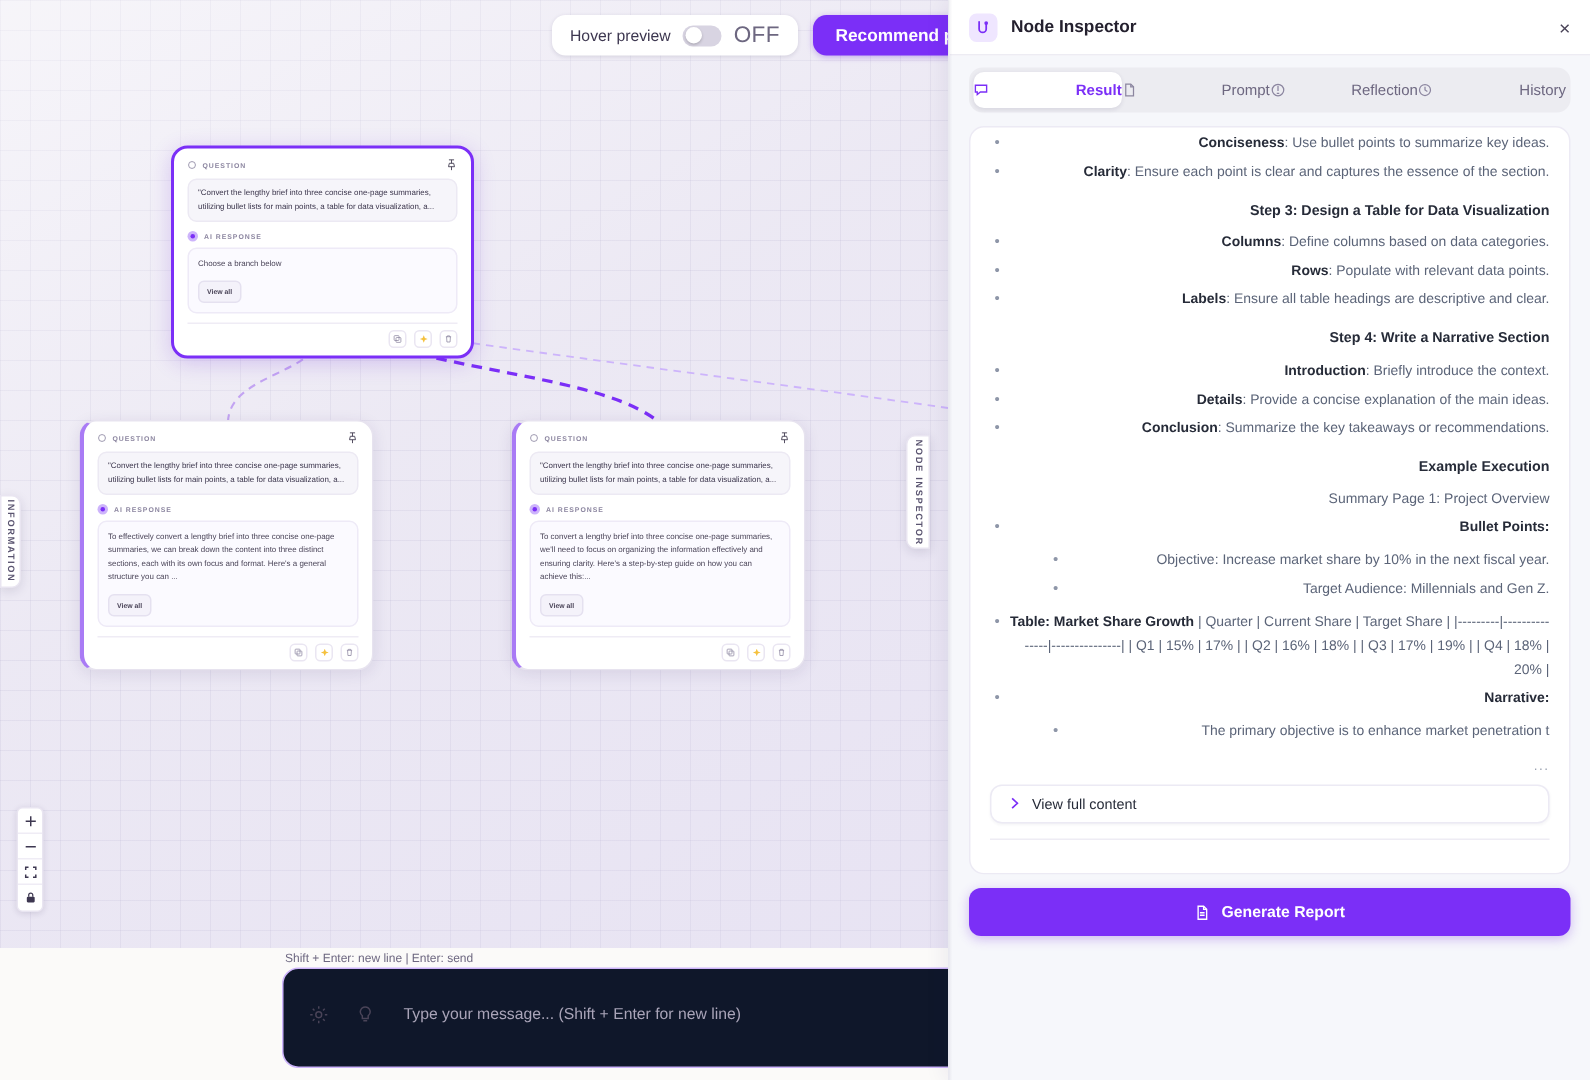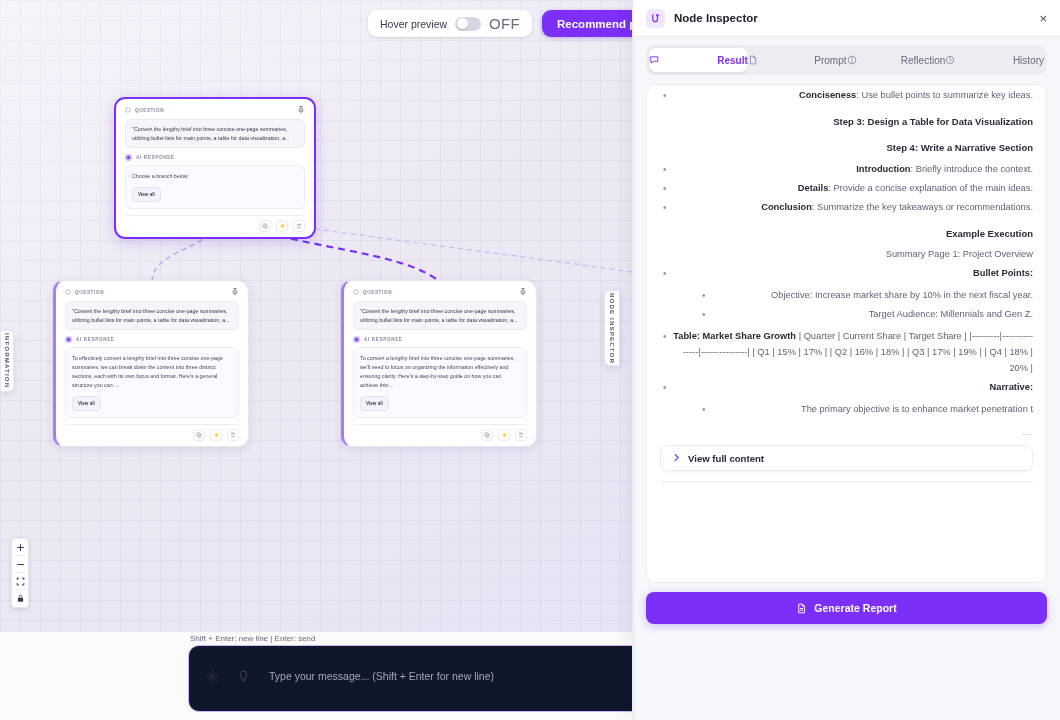--- a/index.html
+++ b/index.html
@@ -203,21 +203,21 @@
   .md ul.sub { padding-left:26px; margin:6px 0; }
   .md b { color:#262b38; }
   .ellip { color:#9aa1b1; font-size:9px; margin:7px 0 5px; letter-spacing:1px; }
 
   .viewfull {
     background:#fff; border:1px solid #eceaf4; border-radius:8px;
     height:26px; display:flex; align-items:center; gap:8px; padding:0 12px;
     box-shadow:0 1px 2px rgba(40,30,80,.05); cursor:pointer; margin-bottom:10px;
   }
   .viewfull .chev { color:#7b2ff7; font-size:9px; }
-  .viewfull .lbl { font-size:9.6px; font-weight:bold; color:#262b38; }
+  .viewfull .lbl { font-size:9.6px; font-weight:normal; color:#262b38; }
   .hr { border-top:1px solid #eeecf4; margin:0 0 10px; }
 
   .gen-wrap { flex:none; padding:0 13px; position:relative; }
   .gen-btn {
     width:100%; height:32px; background:#7b2ff7; border:none; border-radius:8px;
     color:#fff; font-size:10.5px; font-weight:bold; display:flex;
     align-items:center; justify-content:center; gap:7px; cursor:pointer;
     font-family:"Liberation Sans", sans-serif;
     box-shadow:0 2px 8px rgba(110,40,220,.3);
   }
@@ -508,23 +508,29 @@
         <span>History</span>
       </div>
     </div>
 
     <div class="insp-scroll">
       <div class="result-card">
         <div class="md">
 
           <ul>
             <li><b>Conciseness</b><span>: Use bullet points to summarize key ideas.</span></li>
+            <li><b>Clarity</b><span>: Ensure each point is clear and captures the essence of the section.</span></li>
           </ul>
 
           <h4>Step 3: Design a Table for Data Visualization</h4>
+          <ul>
+            <li><b>Columns</b><span>: Define columns based on data categories.</span></li>
+            <li><b>Rows</b><span>: Populate with relevant data points.</span></li>
+            <li><b>Labels</b><span>: Ensure all table headings are descriptive and clear.</span></li>
+          </ul>
 
           <h4>Step 4: Write a Narrative Section</h4>
           <ul>
             <li><b>Introduction</b><span>: Briefly introduce the context.</span></li>
             <li><b>Details</b><span>: Provide a concise explanation of the main ideas.</span></li>
             <li><b>Conclusion</b><span>: Summarize the key takeaways or recommendations.</span></li>
           </ul>
 
           <h4>Example Execution</h4>
           <div class="lead">Summary Page 1: Project Overview</div>

